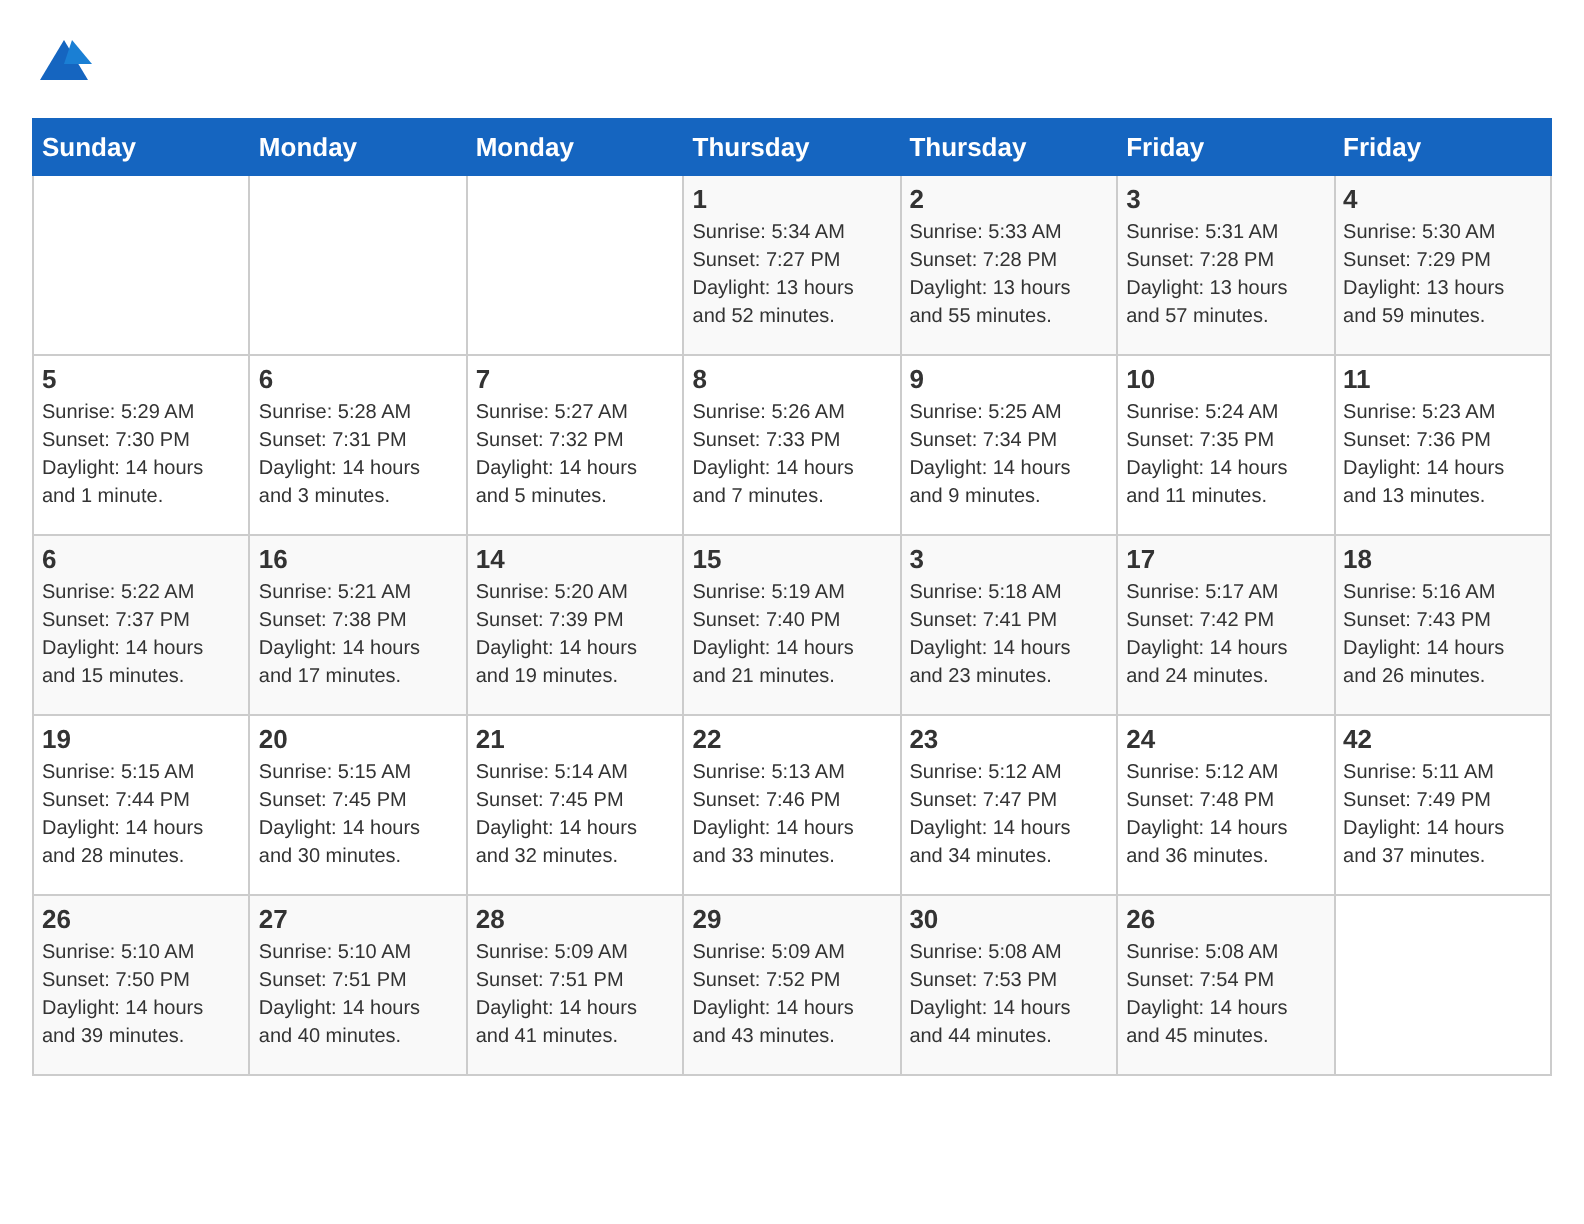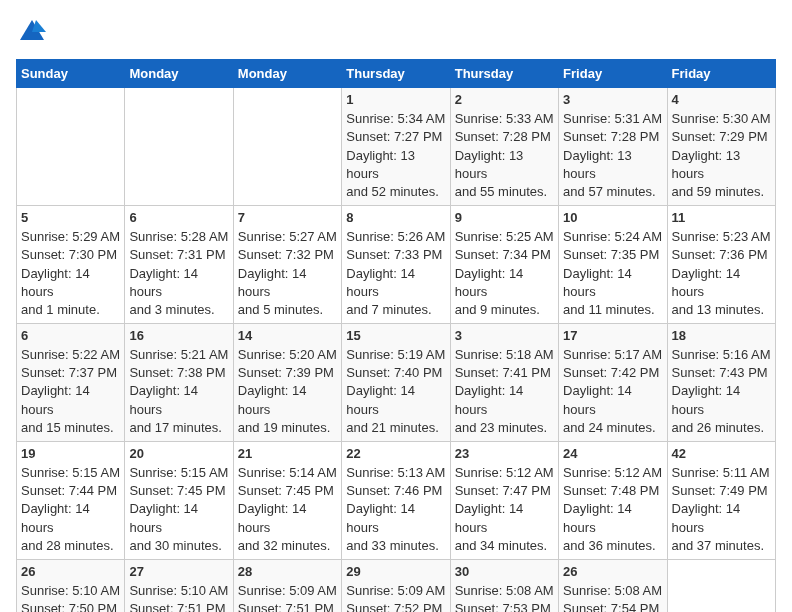--- a/index.html
+++ b/index.html
@@ -75,21 +75,21 @@
     }
     .day-number {
       font-size: 13px;
       font-weight: bold;
       color: #333;
       display: block;
       margin-bottom: 3px;
     }
     .day-info {
       color: #333;
-      font-size: 13px;
+      font-size: 10px;
       line-height: 1.4;
     }
     .empty-cell {
       background: #fff !important;
     }
   </style>
 </head>
 <body>
 
 <div class="header">

